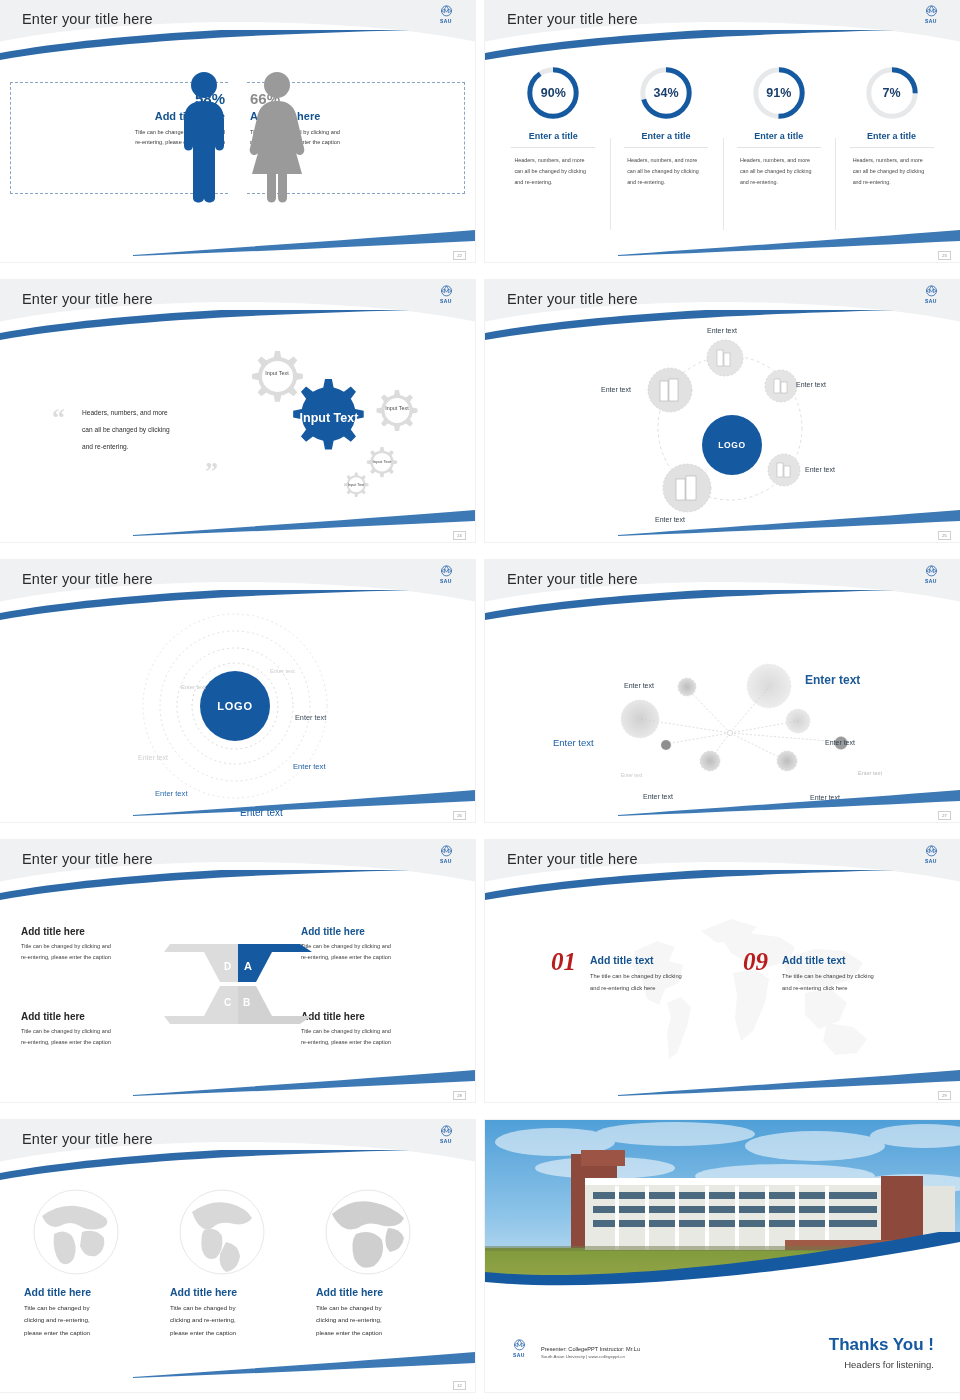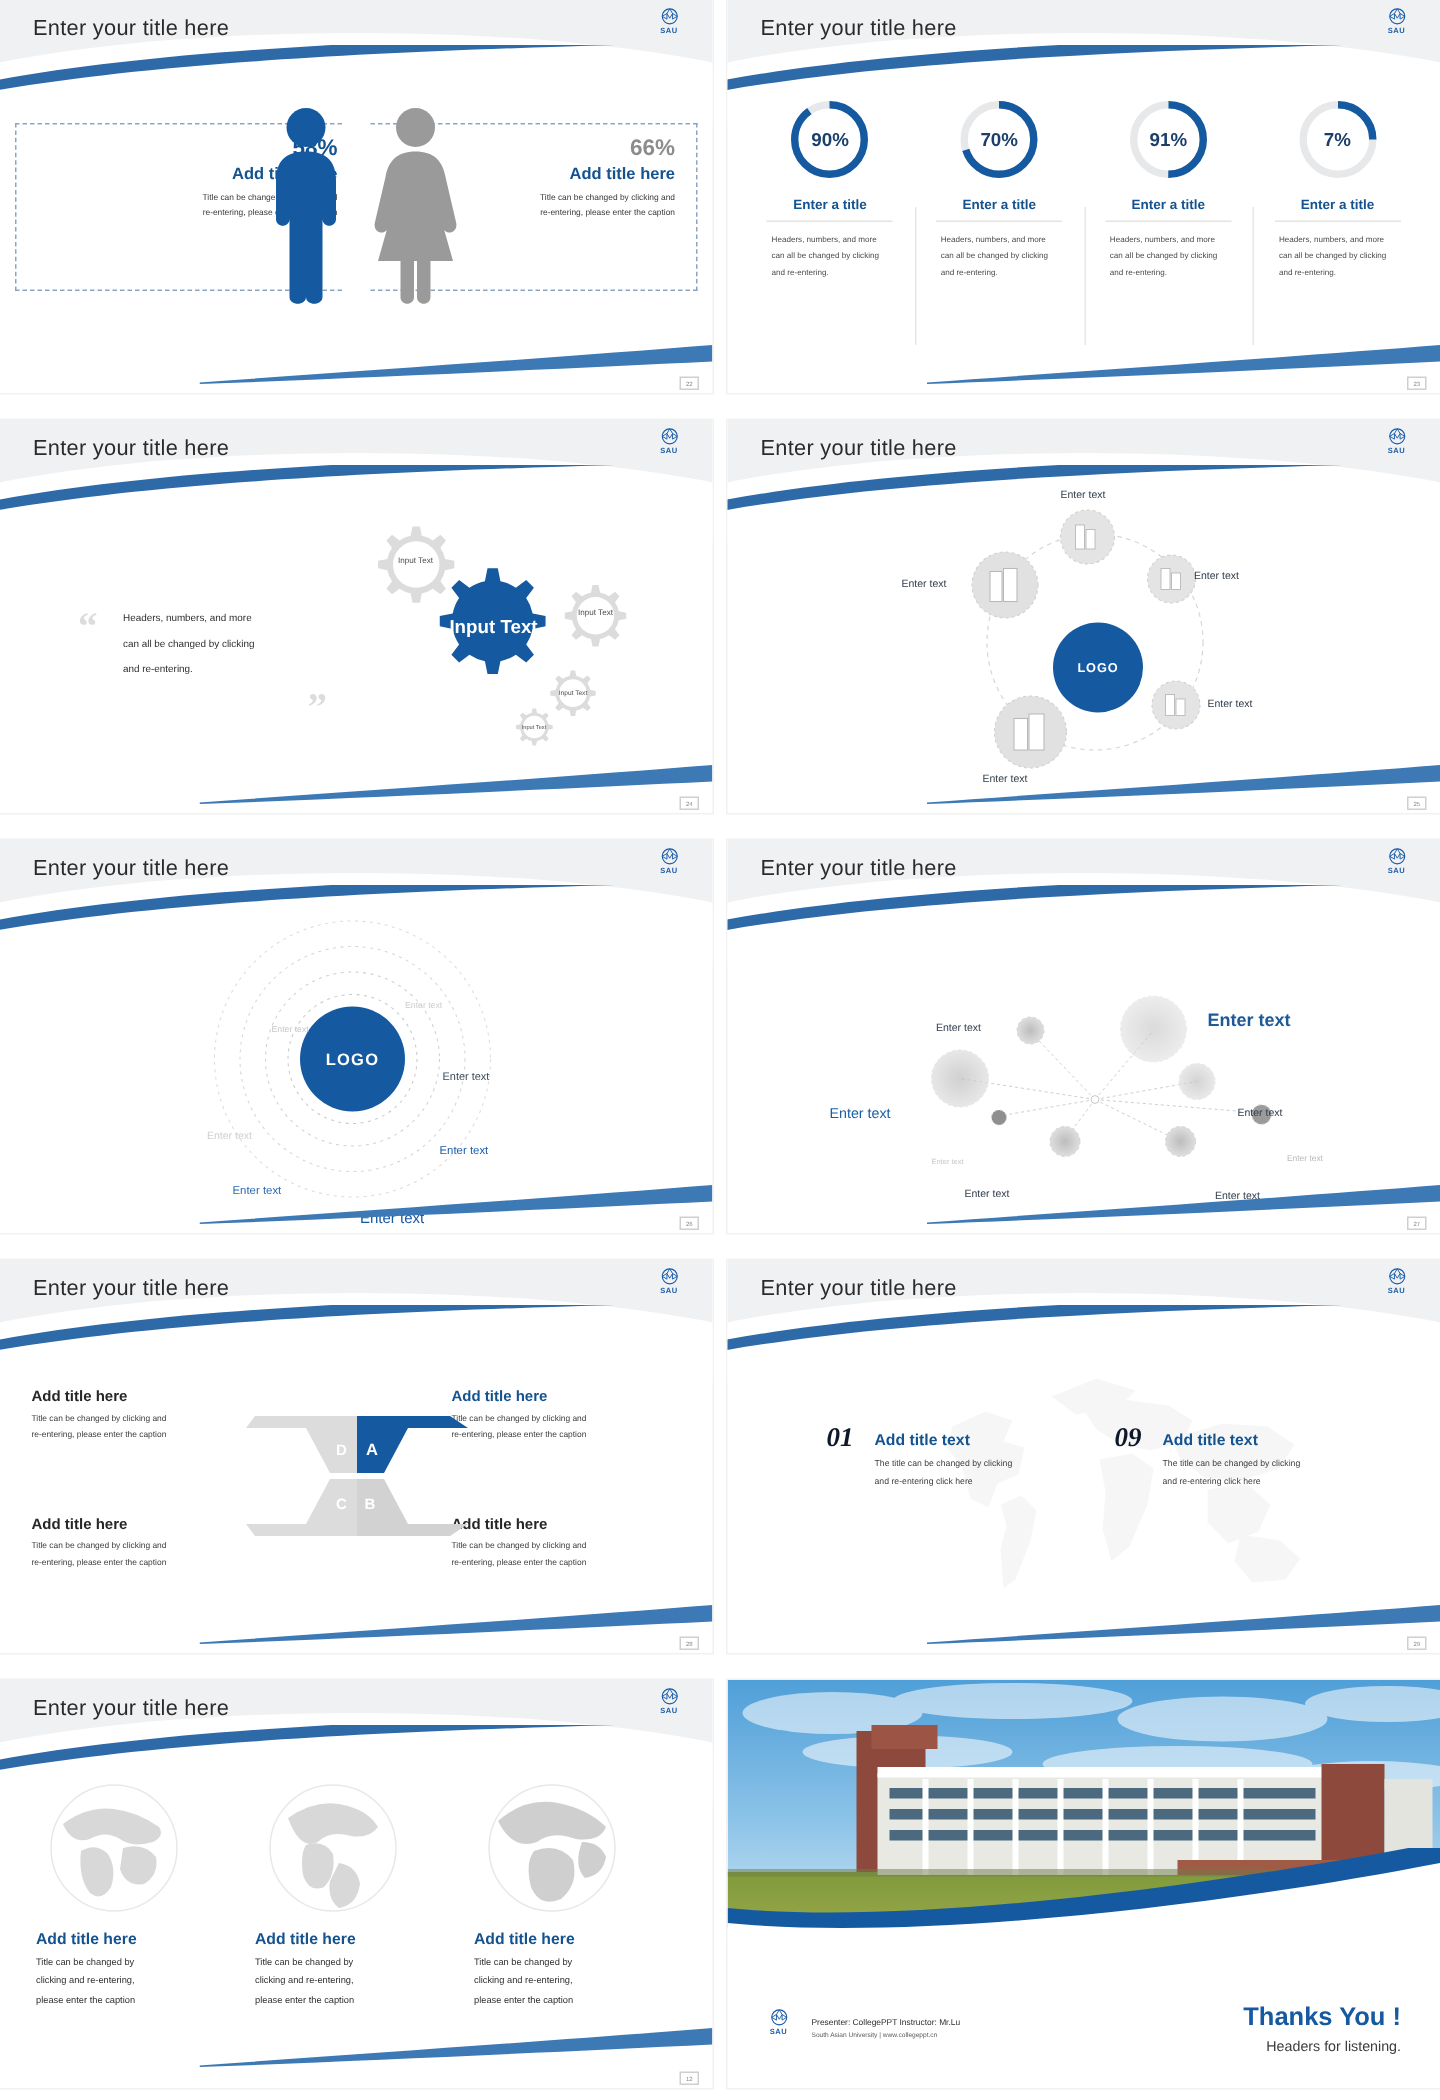--- a/index.html
+++ b/index.html
@@ -85,21 +85,21 @@
 
   
   .etxt { font-size:7px; color:#33414f; }
 
   
   .q-h { font-size:10px; font-weight:bold; color:#262626; }
   .q-h.blue { color:#14538f; }
   .q-p { font-size:5.6px; color:#3d3d3d; line-height:1.95; margin-top:4px; }
 
   
-  .num { font-size:18px; font-weight:bold; color:#0f172a; font-style:italic; font-family:"Liberation Serif",serif;}
+  .num { font-size:25px; font-weight:bold; color:#b91c1c; font-style:italic; font-family:"Liberation Serif",serif;}
   .n-h { font-size:10.5px; font-weight:bold; color:#14538f; }
   .n-p { font-size:5.8px; color:#3d3d3d; line-height:2.0; margin-top:5px; }
 
   
   .g-h { font-size:10.5px; font-weight:bold; color:#14538f; }
   .g-p { font-size:6.2px; color:#2f2f2f; line-height:2.0; margin-top:4px; }
 
   
   .thanks-slide { background:#ffffff; }
   .sky { position:absolute; left:0; top:0; width:100%; height:165px; overflow:hidden; }
@@ -134,21 +134,21 @@
       <div class="dashbox" style="left:10px; top:36px; width:218px; height:112px; border-right:none;"></div>
       <div class="dashbox" style="right:10px; top:36px; width:218px; height:112px; border-left:none;"></div>
 
       <div style="position:absolute; left:25px; top:44px; width:200px; text-align:right;">
         <div class="pct blue">58%</div>
         <div class="addtitle">Add title here</div>
         <div class="cap">Title can be changed by clicking and</div>
         <div class="cap" style="margin-top:0">re-entering, please enter the caption</div>
       </div>
 
-      <div style="position:absolute; right:25px; top:44px; width:200px; text-align:right;margin-left:28px;">
+      <div style="position:absolute; right:25px; top:44px; width:200px; text-align:left;margin-left:28px;">
         <div class="pct gray">66%</div>
         <div class="addtitle">Add title here</div>
         <div class="cap">Title can be changed by clicking and</div>
         <div class="cap" style="margin-top:0">re-entering, please enter the caption</div>
       </div>
 
       <svg style="position:absolute; left:178px; top:24px;" width="52" height="135" viewBox="0 0 52 135">
         <circle cx="26" cy="15" r="13" fill="#1559a0"></circle>
         <path d="M26 31 C12 31 6 38 6 50 L6 76 C6 82 15 82 15 76 L15 56 L15 128 C15 134 26 134 26 128 L26 88 L26 128 C26 134 37 134 37 128 L37 56 L37 76 C37 82 46 82 46 76 L46 50 C46 38 40 31 26 31 Z" fill="#1559a0"></path>
       </svg>
@@ -196,21 +196,21 @@
           <div class="d-rule"></div>
           <div class="d-cap">Headers, numbers, and more can all be changed by clicking and re-entering.</div>
         </div>
 
         <div class="donut-col">
           <div class="donut">
             <svg viewBox="0 0 40 40" width="58" height="58">
               <circle cx="20" cy="20" r="16" fill="none" stroke="#e6e8ea" stroke-width="3.4"></circle>
               <circle cx="20" cy="20" r="16" fill="none" stroke="#1559a0" stroke-width="3.4" stroke-dasharray="70.4 100.5" transform="rotate(-90 20 20)" stroke-linecap="butt"></circle>
             </svg>
-            <div class="val">70%</div>
+            <div class="val">34%</div>
           </div>
           <div class="d-title">Enter a title</div>
           <div class="d-rule"></div>
           <div class="d-cap">Headers, numbers, and more can all be changed by clicking and re-entering.</div>
         </div>
 
         <div class="donut-col">
           <div class="donut">
             <svg viewBox="0 0 40 40" width="58" height="58">
               <circle cx="20" cy="20" r="16" fill="none" stroke="#e6e8ea" stroke-width="3.4"></circle>

